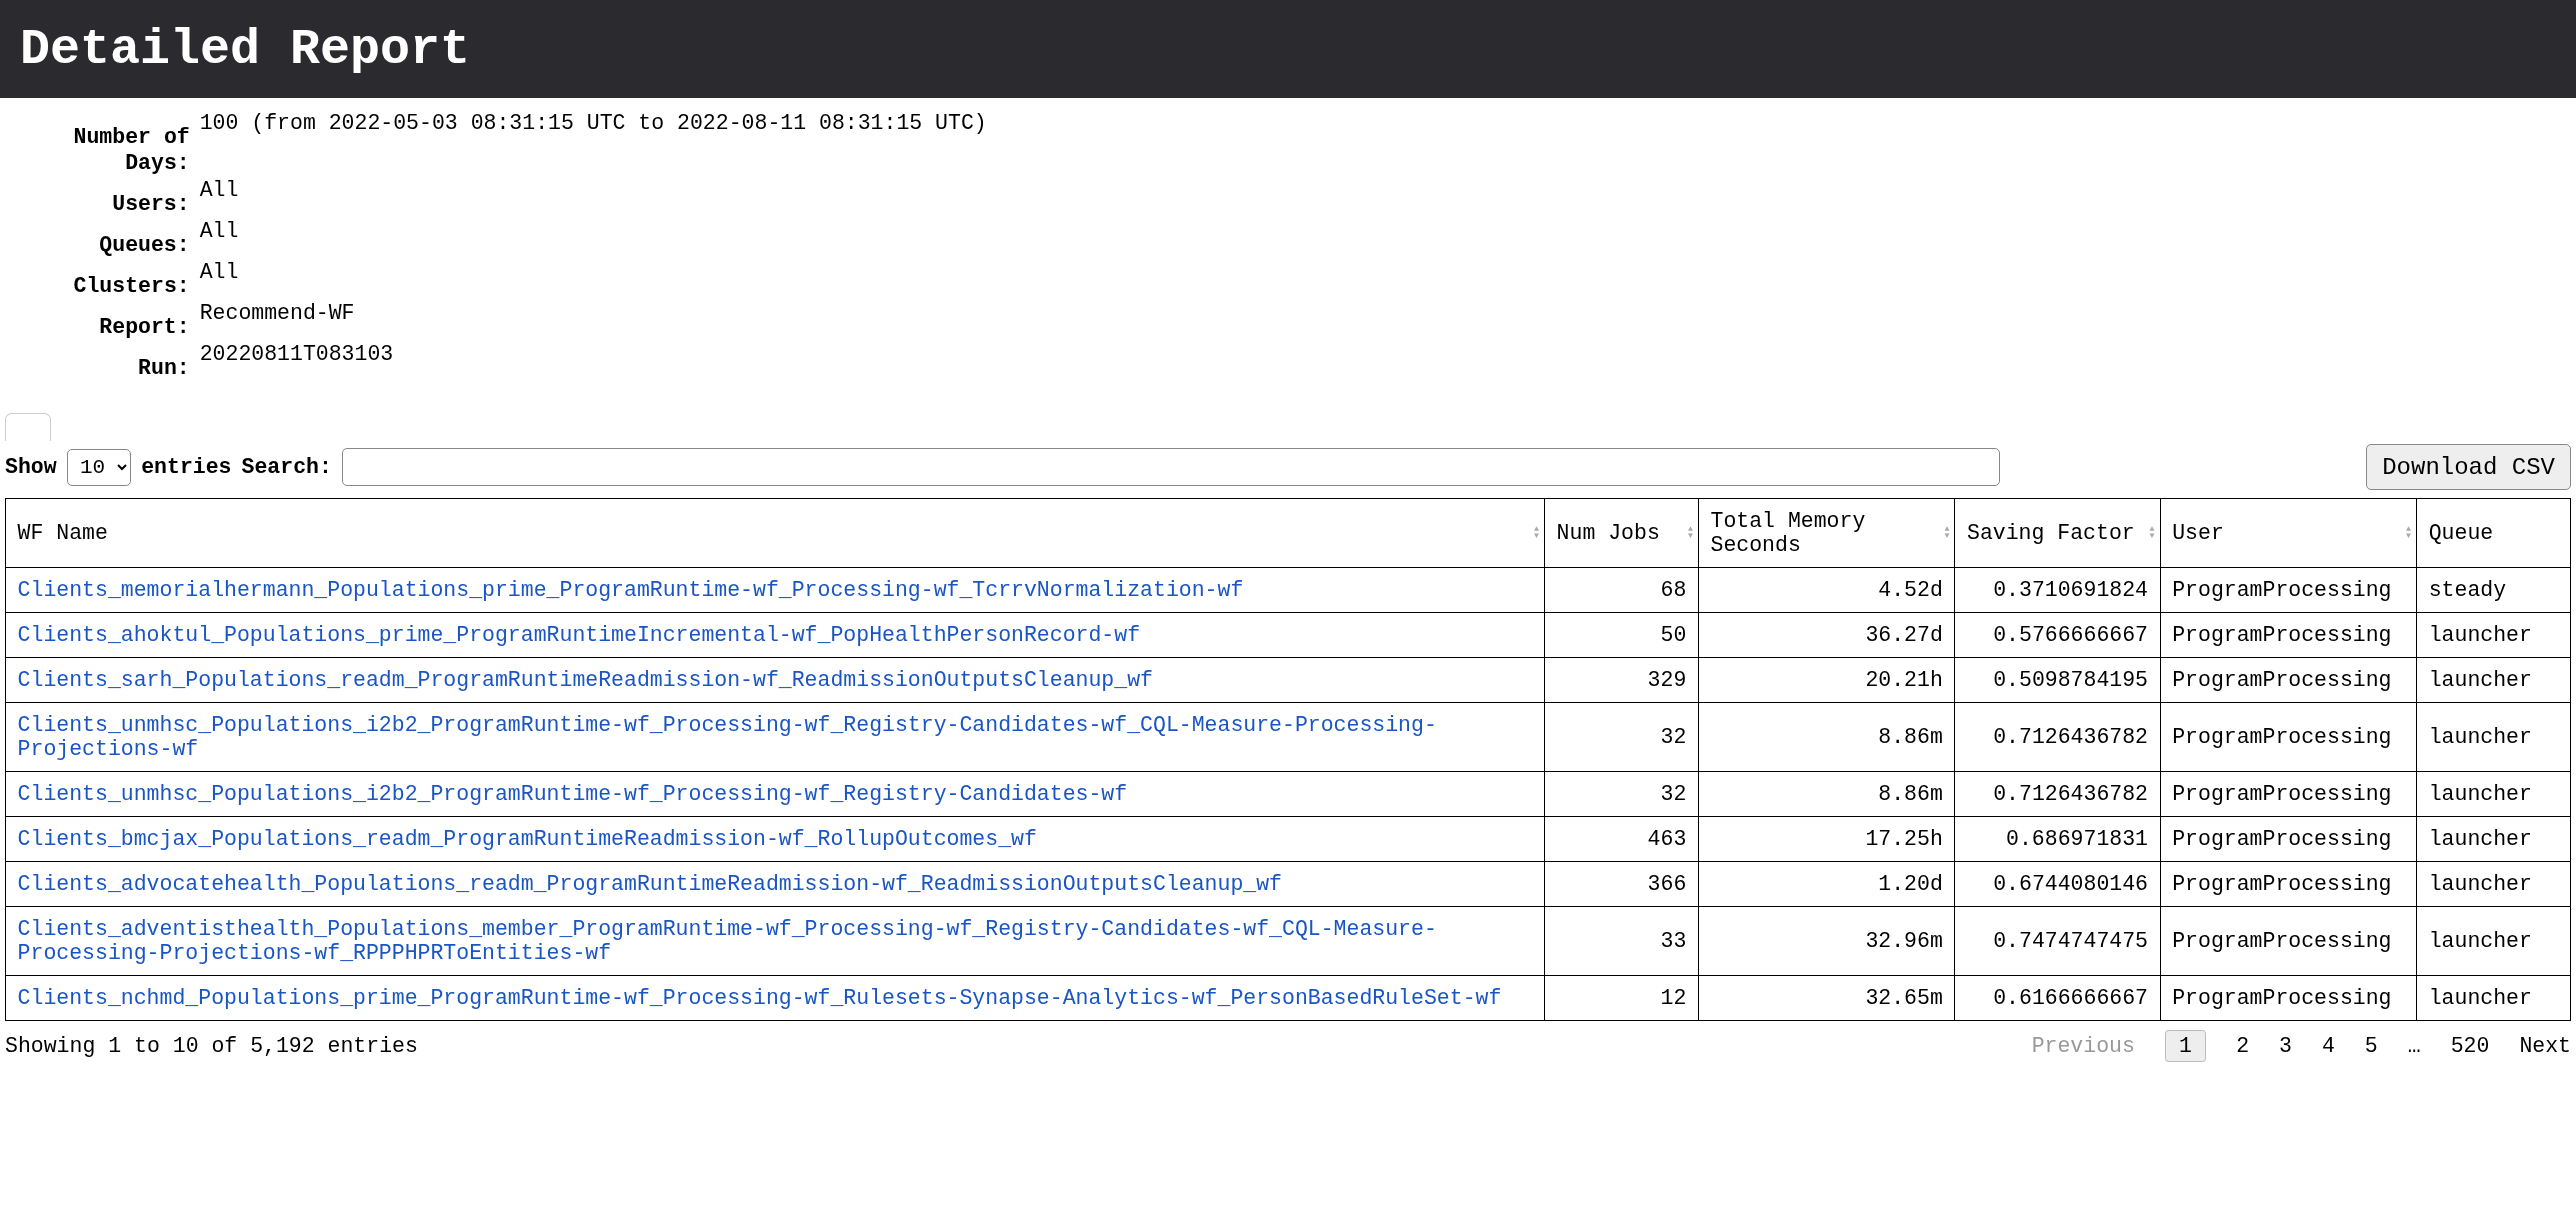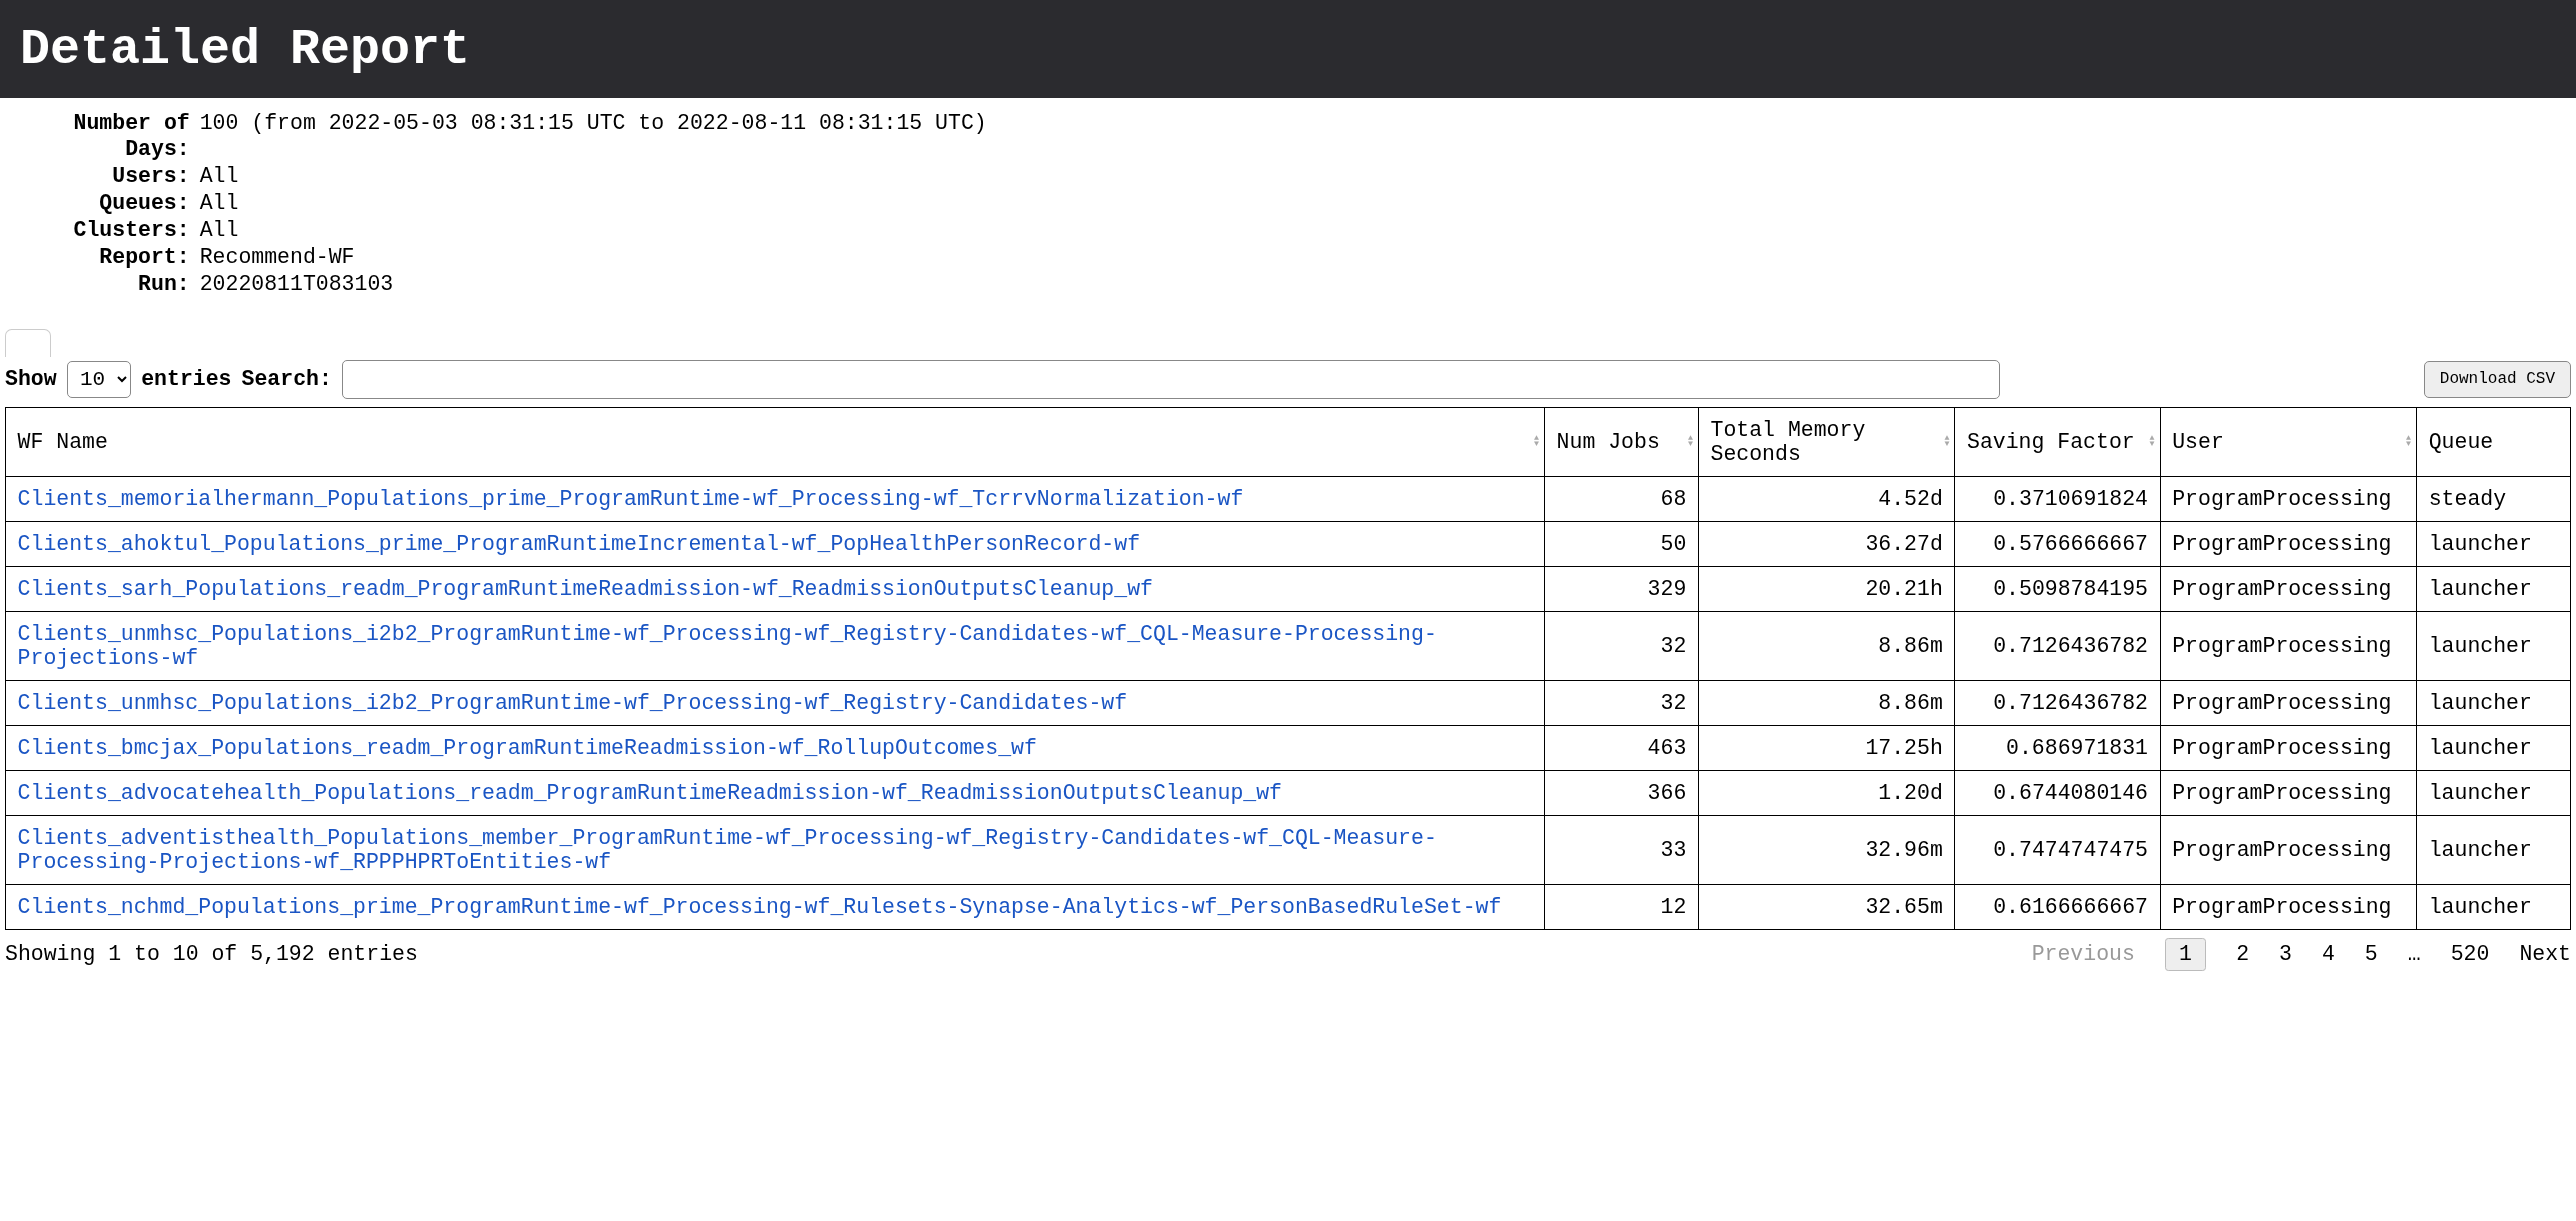--- a/index.html
+++ b/index.html
@@ -26,20 +26,21 @@
   }
   .meta-row {
     display: flex;
     line-height: 1.25;
   }
   .meta-label {
     width: 198px;
     text-align: right;
     font-weight: bold;
     padding-right: 10px;
+    margin-top: 14px;
   }
   .meta-value {
     flex: 1;
   }
   .tab-stub {
     margin: 23px 0 0 5px;
     width: 46px;
     height: 28px;
     border: 0.8px solid #ccc;
     border-bottom: none;
@@ -69,21 +70,21 @@
     padding: 6.6px 8.3px;
     border: 0.8px solid #888;
     border-radius: 5px;
     width: 1658px;
     max-width: 65vw;
     background: #fff;
   }
   .toolbar .spacer { flex: 1; }
   .dl-btn {
     font-family: inherit;
-    font-size: 16px;
+    font-size: 24px;
     padding: 8.3px 15px;
     border: 0.8px solid #888;
     border-radius: 5px;
     background: #eee;
     cursor: pointer;
   }
   table.report {
     width: calc(100% - 10px);
     margin: 0 5px;
     border-collapse: collapse;

